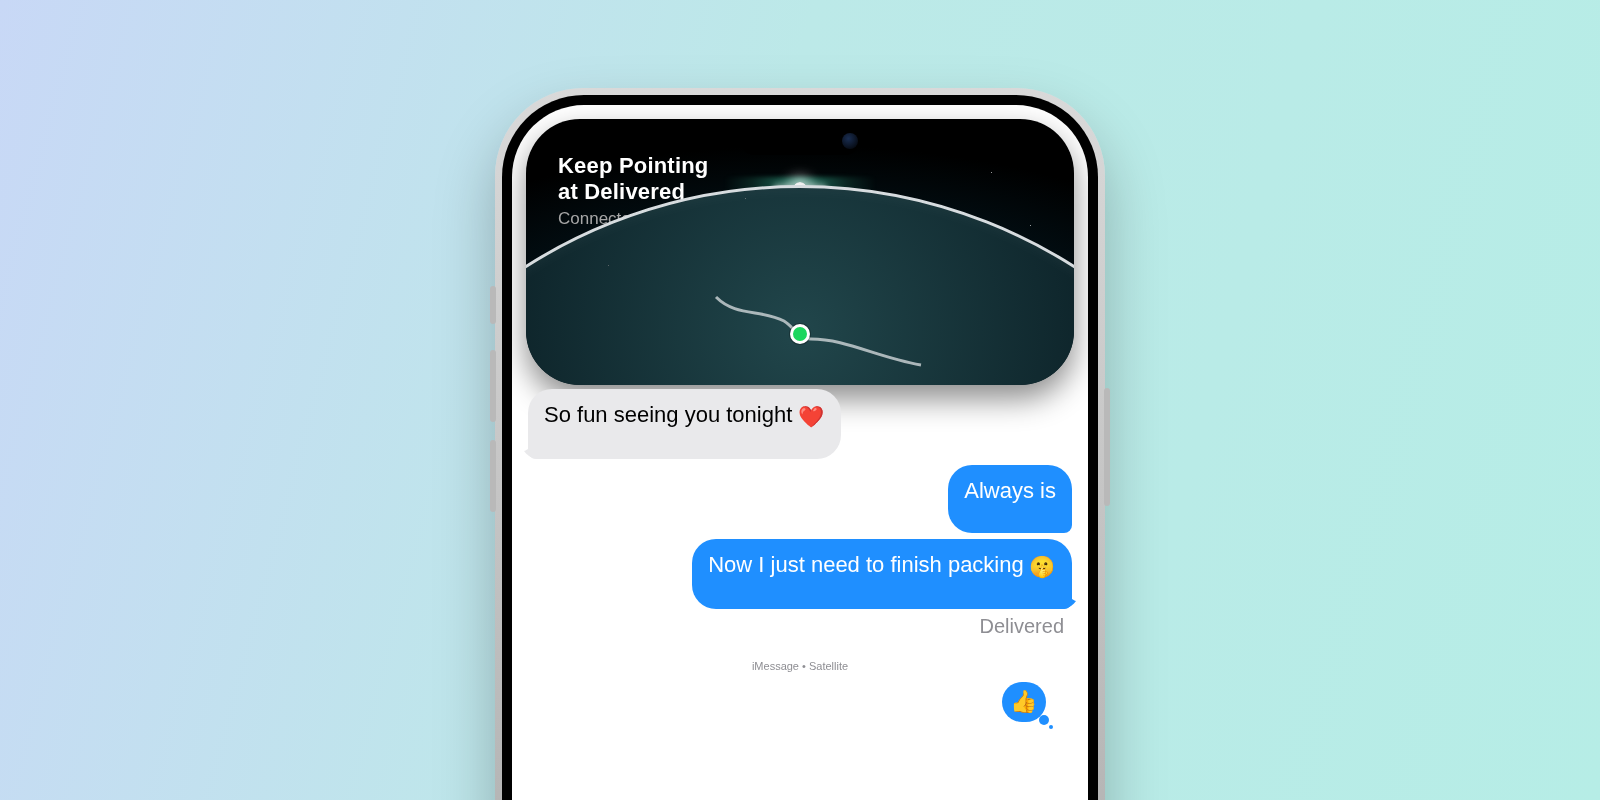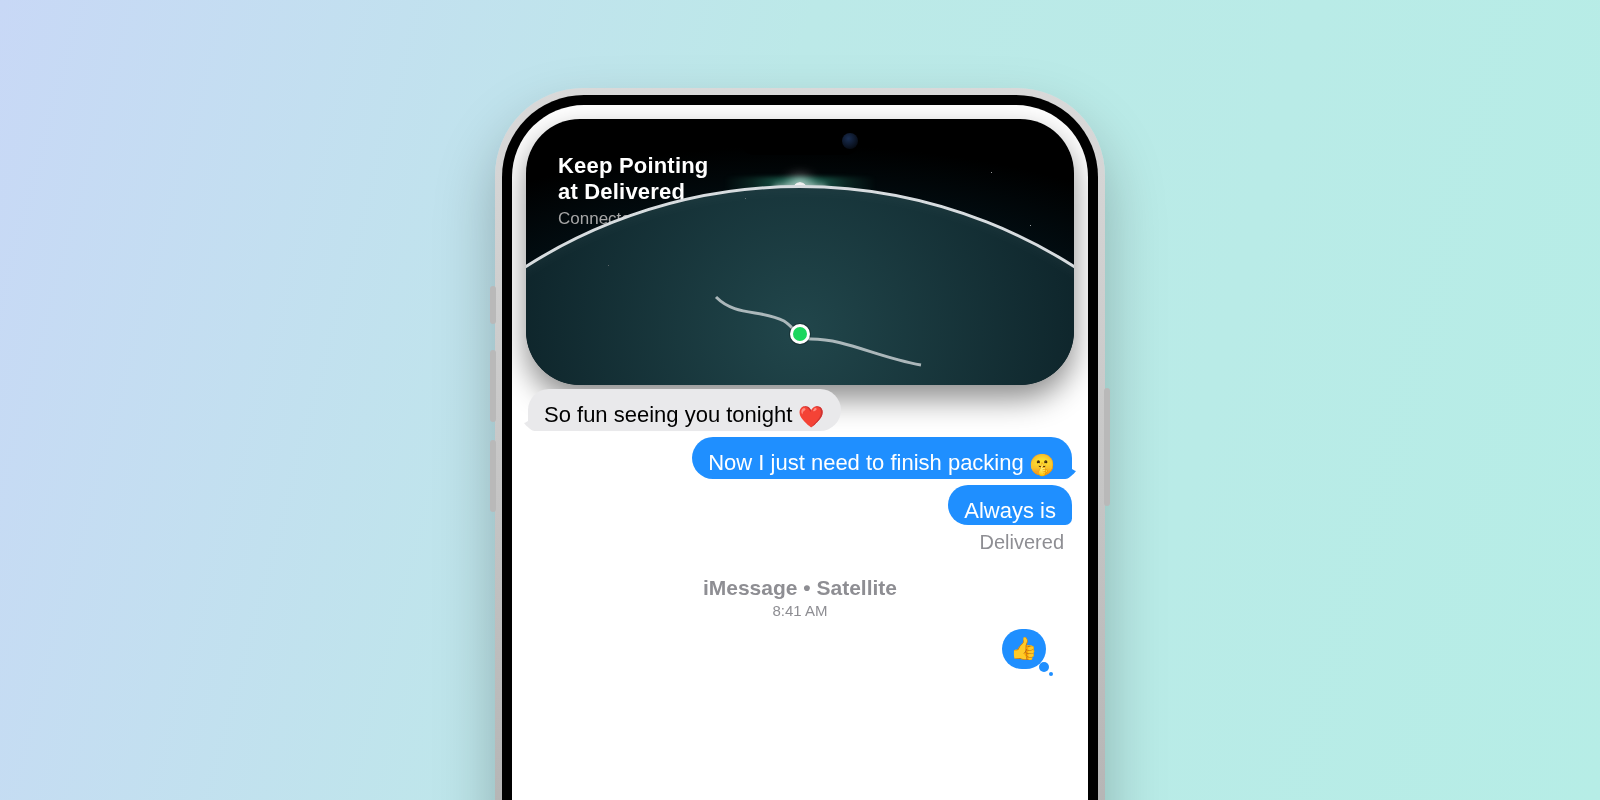--- a/index.html
+++ b/index.html
@@ -135,21 +135,21 @@
   
   .thread{
     position:absolute; top:278px; left:0; right:0; bottom:0;
     padding: 0 16px 0 16px;
   }
   .row{ display:flex; margin:6px 0; }
   .row.in  { justify-content:flex-start; }
   .row.out { justify-content:flex-end; }
   .bubble{
     max-width: 78%;
-    padding: 12px 16px 0 16px;
+    padding: 12px 16px 28px 16px;
     font-size:22px; line-height:1.28;
     border-radius:24px;
     position:relative;
     word-wrap:break-word;
   }
   .bubble.in{
     background:#e9e9eb; color:#000;
     border-bottom-left-radius:8px;
   }
   .bubble.out{
@@ -171,21 +171,21 @@
     background: radial-gradient(circle at 100% 0, transparent 10px, #1f8fff 11px);
     border-bottom-right-radius:18px;
   }
   .delivered{
     text-align:right; font-size:20px; color:#8e8e93;
     margin: 4px 8px 10px 0; font-weight:500;
   }
   .thread-meta{
     text-align:center; color:#8e8e93; margin:22px 0 10px 0;
   }
-  .thread-meta .line1{ font-size:21px; font-weight:700; }
+  .thread-meta .line1{ font-size:11px; font-weight:400; }
   .thread-meta .line2{ font-size:15px; font-weight:400; margin-top:2px;}
   .reaction{
     display:flex; justify-content:flex-end; padding-right:26px;
   }
   .reaction .chip{
     width:44px; height:40px;
     background:#1f8fff; border-radius:22px;
     display:flex; align-items:center; justify-content:center;
     font-size:22px;
     position:relative;
@@ -249,37 +249,36 @@
 
       <div class="thread">
 
         <div class="row in">
           <div class="bubble in tail">
             <span>So fun seeing you tonight </span><span class="emoji">❤️</span>
           </div>
         </div>
 
         <div class="row out">
+          <div class="bubble out">
+            <span>Always is</span>
+          </div>
+        </div>
+
+        <div class="row out">
           <div class="bubble out tail" style="max-width:84%;">
             <span>Now I just need to finish packing </span><span class="emoji">🤫</span>
           </div>
         </div>
 
-        <div class="row out">
-          <div class="bubble out">
-            <span>Always is</span>
-          </div>
-        </div>
-
         <div class="delivered">Delivered</div>
 
 
         <div class="thread-meta">
           <div class="line1">iMessage • Satellite</div>
-          <div class="line2">8:41 AM</div>
         </div>
 
         <div class="reaction">
           <div class="chip">
             <span>👍</span>
           </div>
         </div>
 
       </div>
 

